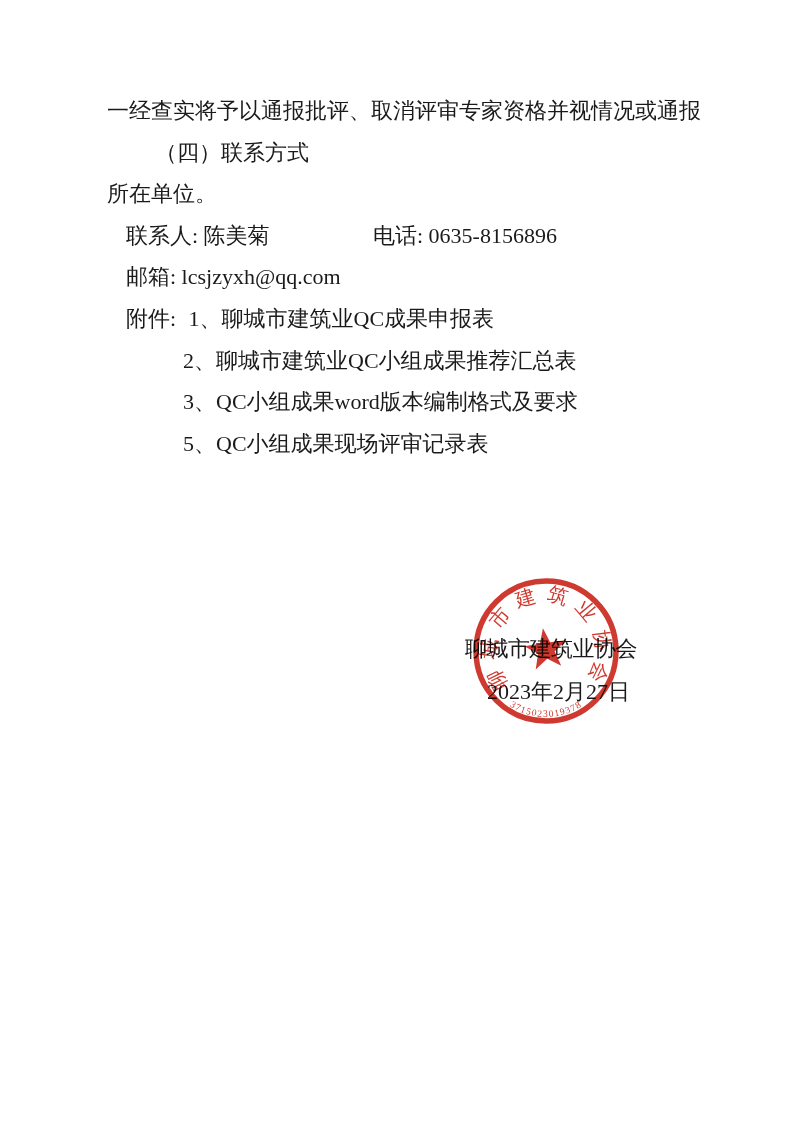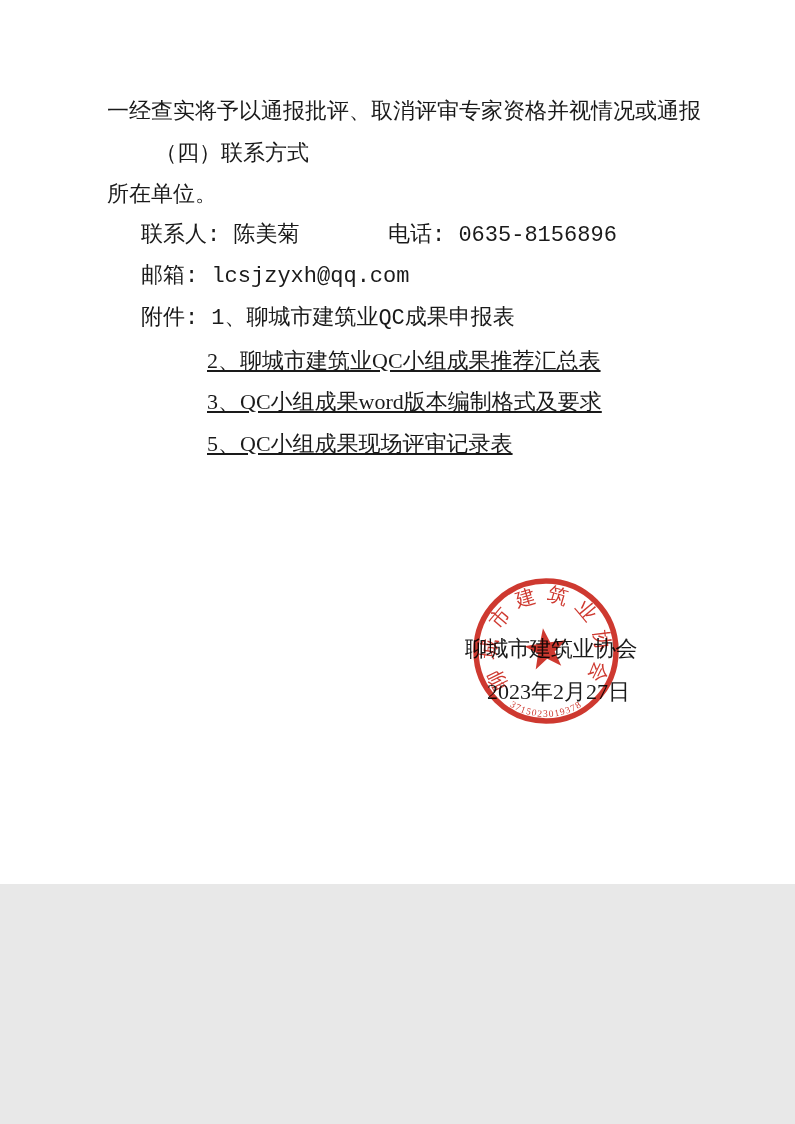--- a/index.html
+++ b/index.html
@@ -1,40 +1,40 @@
 <!DOCTYPE html>
 <html><head>
 <meta charset="utf-8">
 <style>
   html, body { margin: 0; padding: 0; background: #e8e8e8; }
   .page {
     position: relative;
     width: 795px;
-    height: 884px;
+    height: 1124px;
     margin: 0 auto;
     background: #ffffff;
     overflow: hidden;
     font-family: "Liberation Serif", "DejaVu Serif", serif;
     color: #1a1a1a;
   }
   .text-block {
     position: absolute;
     left: 107px;
     top: 90px;
     width: 600px;
     font-size: 22px;
     line-height: 41.6px;
     white-space: nowrap;
   }
   .line { position: relative; }
   .line.heading   { margin-left: 48px; }
   .line.contact,
   .line.email,
-  .line.attach-first { margin-left: 34px; font-family: Liberation Mono, monospace; }
-  .line.attach-item  { margin-left: 100px; text-decoration: underline; }
+  .line.attach-first { margin-left: 19px; }
+  .line.attach-item  { margin-left: 76px; }
   .phone-span {
     position: absolute;
     left: 247px; 
     top: 0;
   }
   .attach-label { display: inline-block; width: 57px; }
 
   .sig-org {
     position: absolute;
     left: 465px;

